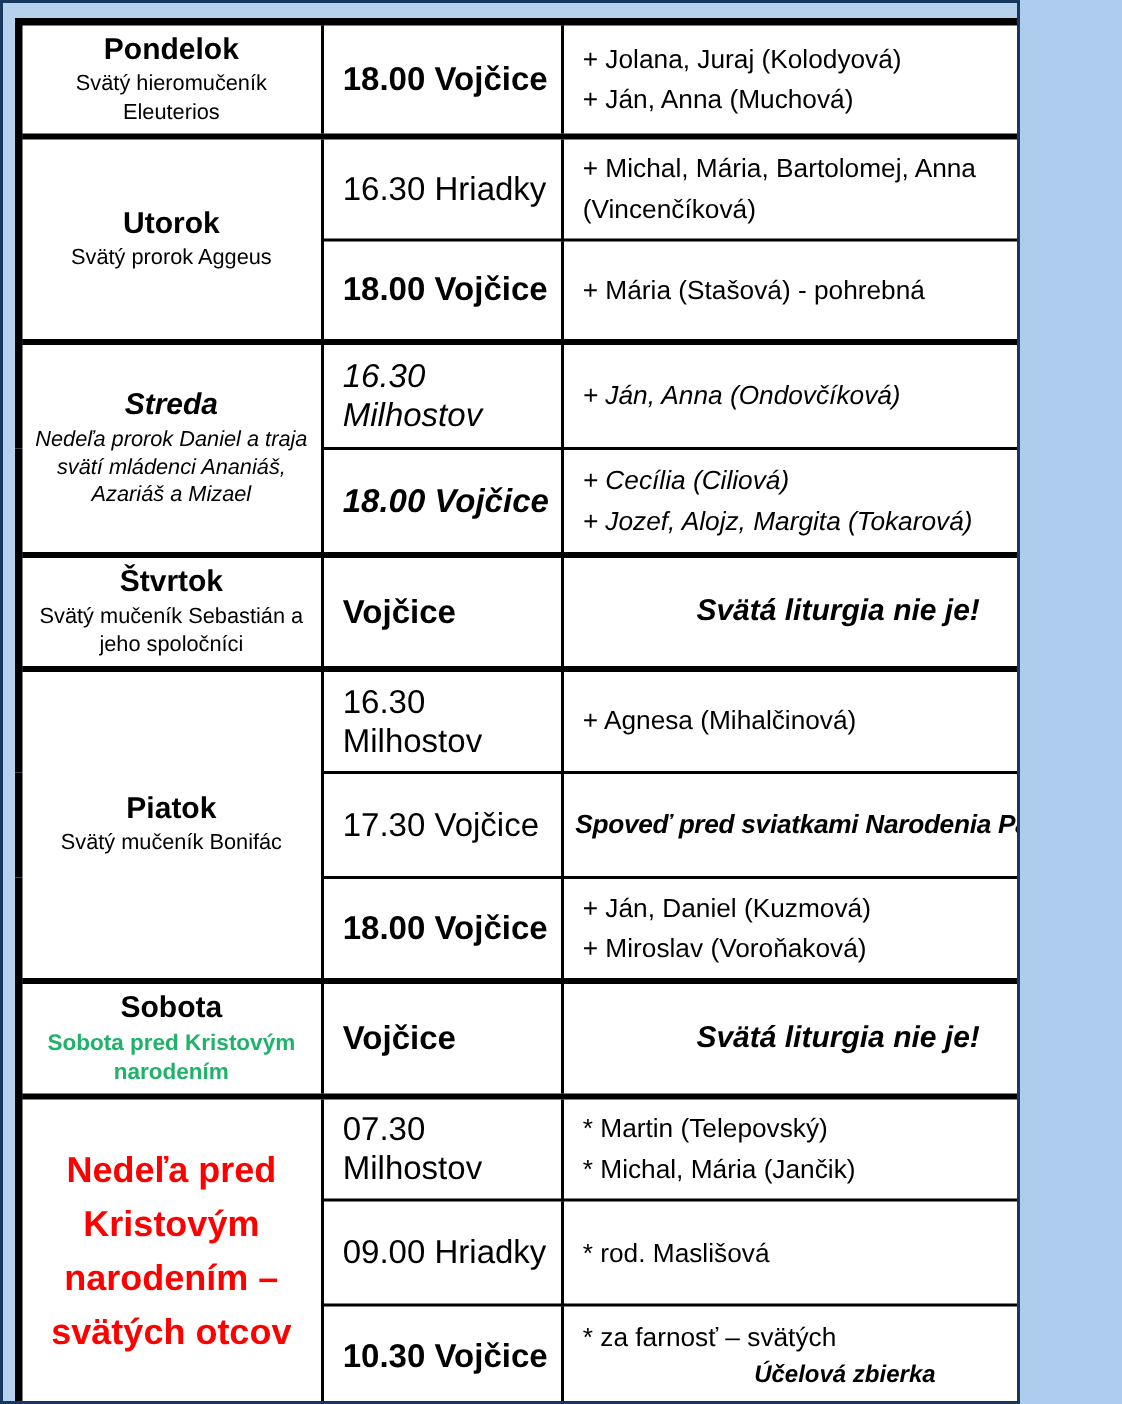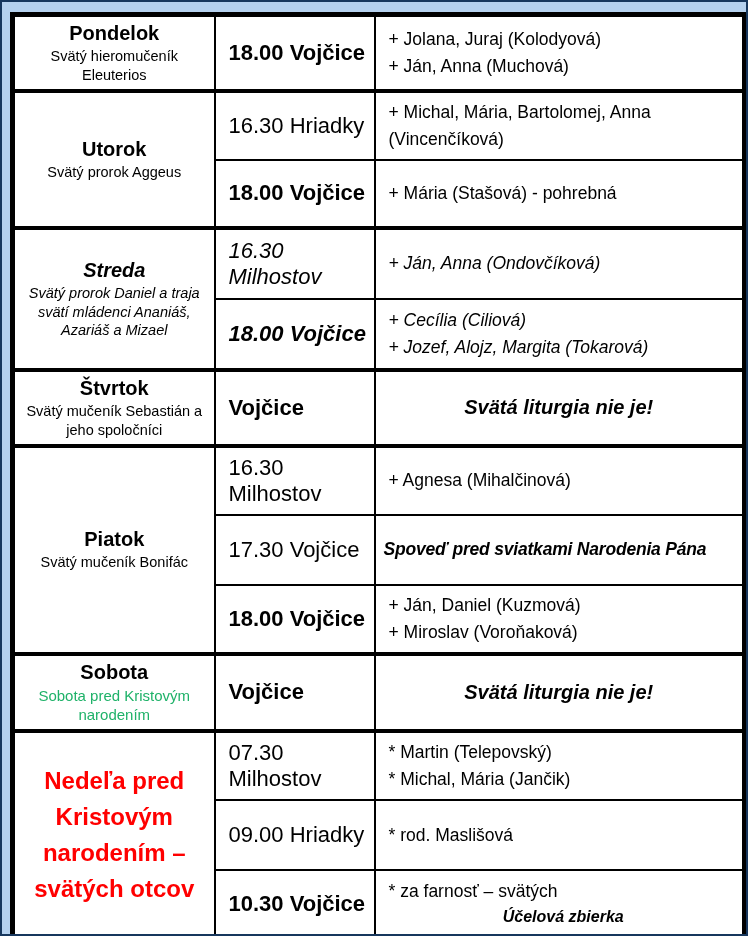--- a/index.html
+++ b/index.html
@@ -3,21 +3,21 @@
 <meta charset="utf-8">
 <style>
   * { margin:0; padding:0; box-sizing:border-box; }
   html,body { width:748px; height:936px; }
   body {
     font-family: "Liberation Sans", "DejaVu Sans", sans-serif;
     background:#aecdee;
   }
   .page {
     position:relative;
-    width:748px; height:936px;
+    width:680px; height:936px;
     background:var(--page-bg,#b5d1ee);
     border:2px solid var(--frame,#17375d);
     overflow:hidden;
   }
   table.schedule {
     position:absolute; left:8px; top:10px;
     width:732px; height:916px;
     border-collapse:collapse;
     table-layout:fixed;
     background:#ffffff;
@@ -31,21 +31,21 @@
   tr.day-start > td { border-top:4px solid #000; }
 
   col.c-day  { width:202px; }
   col.c-time { width:160px; }
   col.c-int  { width:370px; }
 
   
   .day-cell { text-align:center; padding:4px 8px; }
   .day-title { font-size:20px; font-weight:bold; color:#000; line-height:1.25; }
   .day-subtitle { font-size:14.5px; color:#000; line-height:1.3; margin-top:1px; }
-  .day-subtitle.green { color:var(--green,#1fb269); font-size:15px; }
+  .day-subtitle.green { color:var(--green,#1fb269); font-size:15px;font-weight:bold; }
   .day-title.red {
     color:var(--red,#ff0000);
     font-size:24px; line-height:1.5;
     padding:0 2px;
   }
 
   
   .time-cell { font-size:22px; padding-left:13px; color:#000; }
   .time-cell.bold { font-weight:bold; }
 
@@ -110,21 +110,21 @@
     <tr class="h-s68">
       <td class="time-cell bold">18.00 Vojčice</td>
       <td class="int-cell">
         <div class="int-line">+ Mária (Stašová) - pohrebná</div>
       </td>
     </tr>
 
     <tr class="day-start h-s71">
       <td class="day-cell" rowspan="2">
         <div class="day-title">Streda</div>
-        <div class="day-subtitle">Svätý prorok Daniel a traja svätí mládenci Ananiáš, Azariáš a Mizael</div>
+        <div class="day-subtitle">Nedeľa prorok Daniel a traja svätí mládenci Ananiáš, Azariáš a Mizael</div>
       </td>
       <td class="time-cell">16.30 Milhostov</td>
       <td class="int-cell">
         <div class="int-line">+ Ján, Anna (Ondovčíková)</div>
       </td>
     </tr>
     <tr class="h-s71">
       <td class="time-cell bold">18.00 Vojčice</td>
       <td class="int-cell">
         <div class="int-line">+ Cecília (Ciliová)</div>

